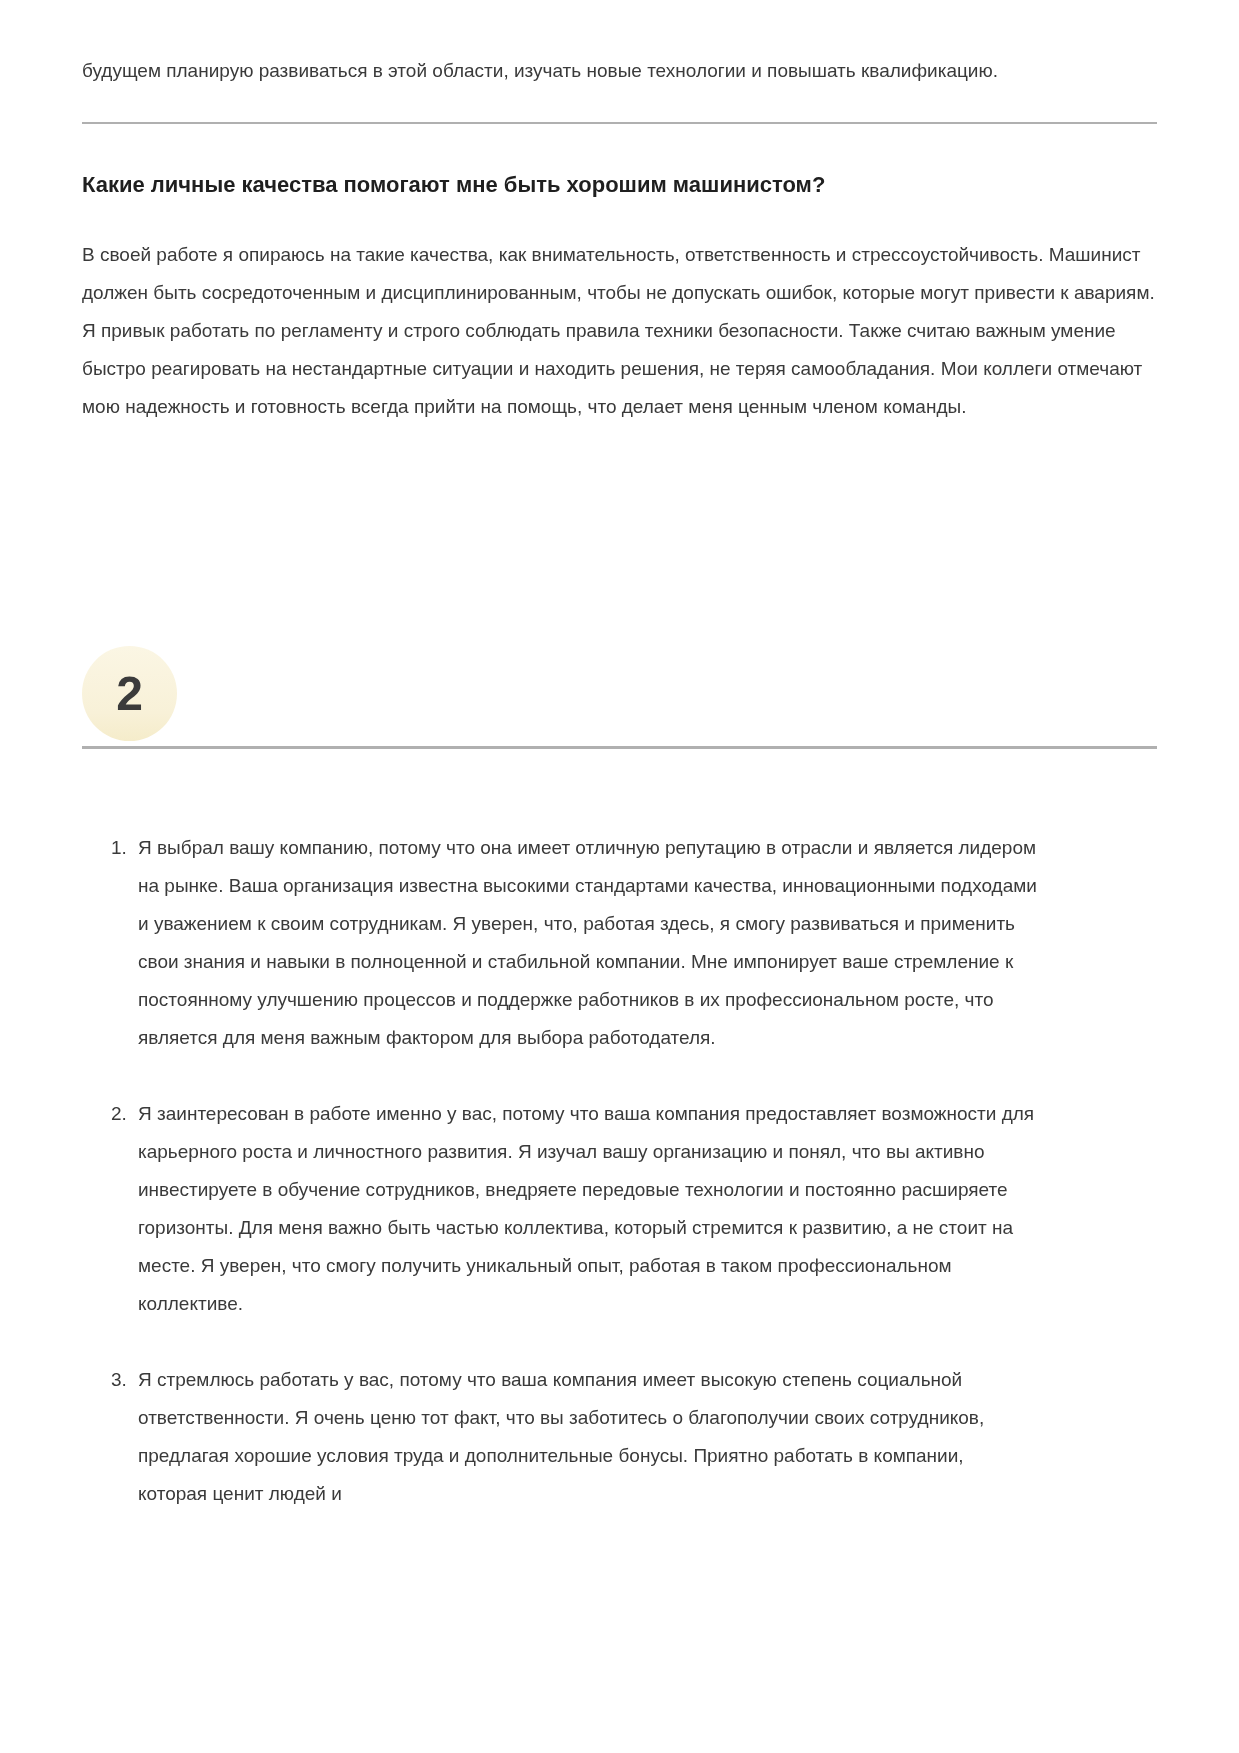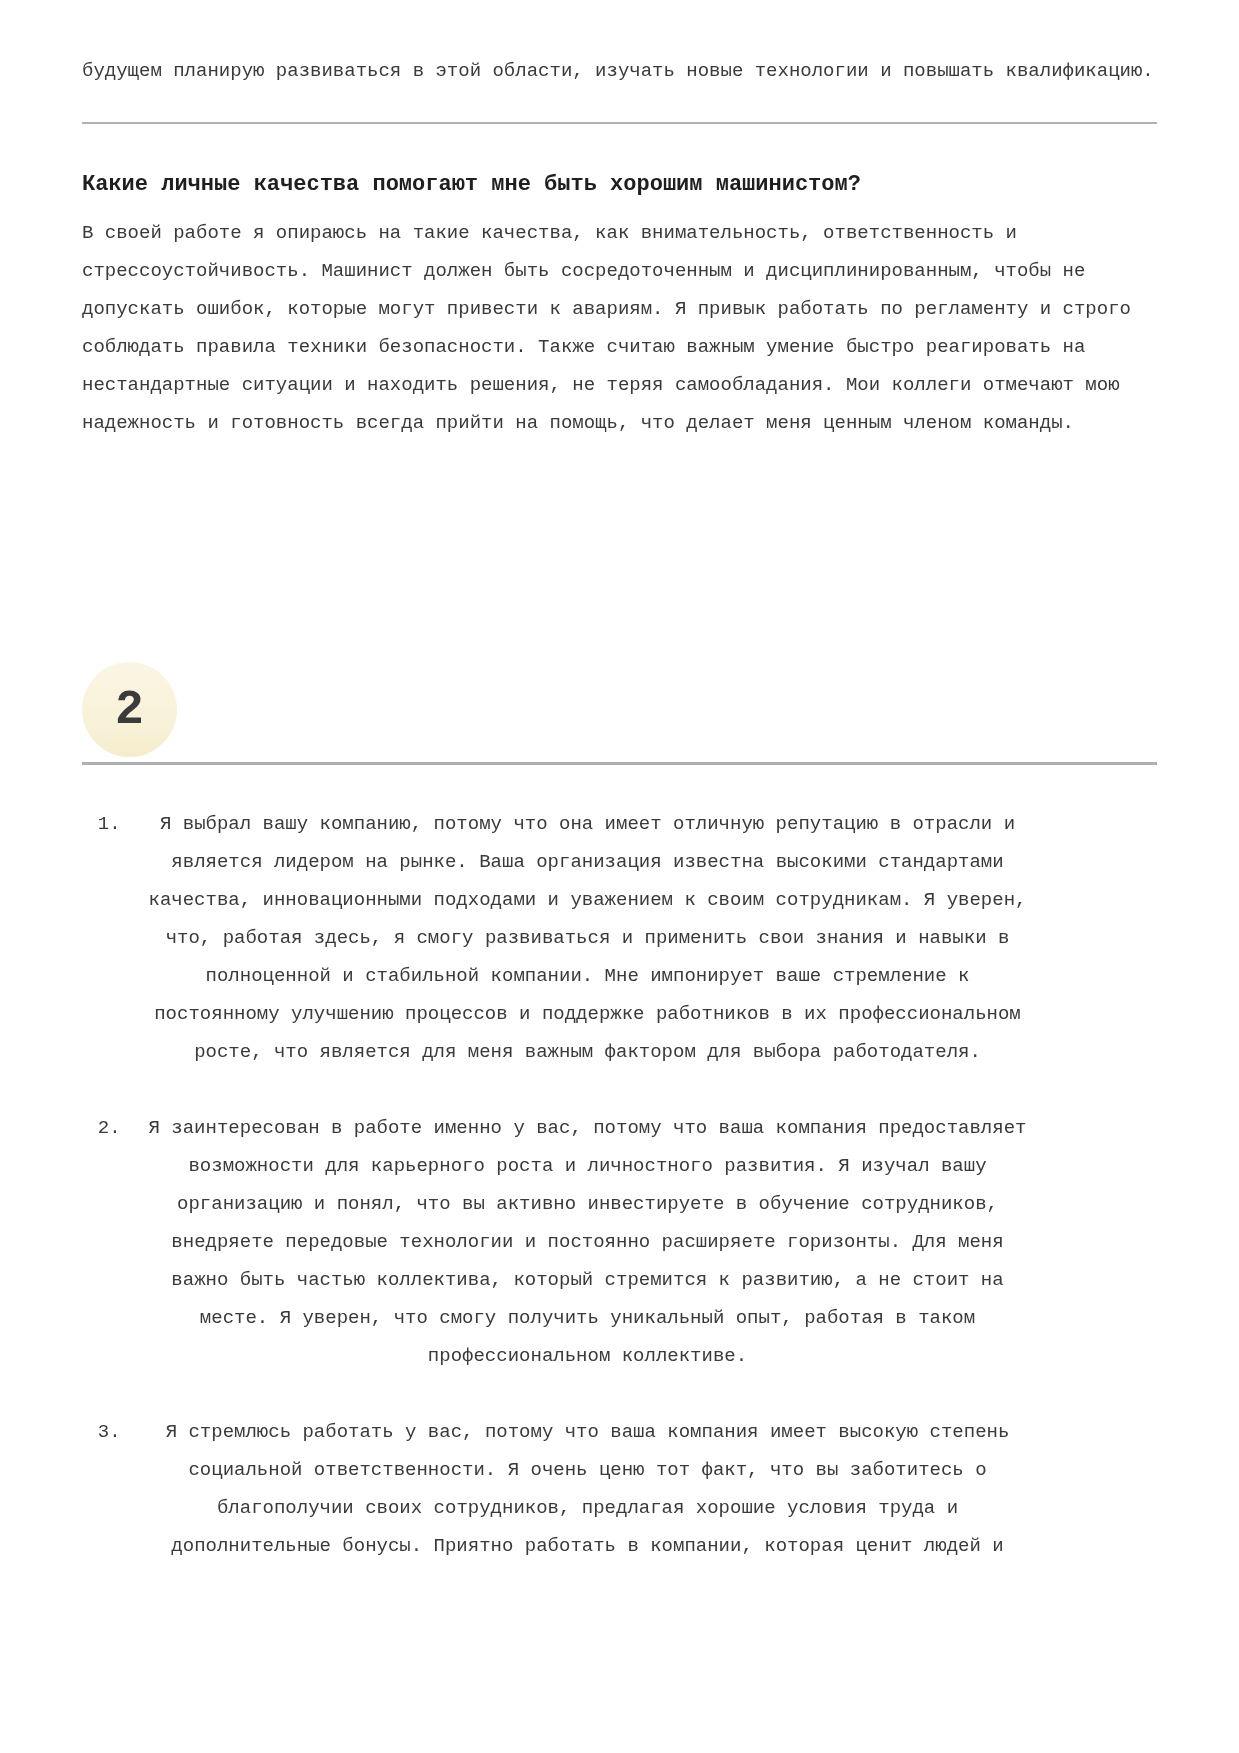--- a/index.html
+++ b/index.html
@@ -1,15 +1,15 @@
 <!DOCTYPE html>
 <html lang="ru"><head>
 <meta charset="utf-8">
 <style>
-  * { margin: 0; padding: 0; box-sizing: border-box; font-family: Liberation Mono, monospace; }
+  * { margin: 0; padding: 0; box-sizing: border-box; }
   html, body { background: #ffffff; }
   body {
     width: 1239px;
     height: 1753px;
     overflow: hidden;
     font-family: "Liberation Sans", "DejaVu Sans", sans-serif;
     color: #3a3a3a;
     position: relative;
   }
   .content {
@@ -30,21 +30,21 @@
     margin-top: 32px;
   }
   .question-heading {
     margin-top: 46px;
     font-size: 22px;
     line-height: 30px;
     font-weight: 700;
     color: #1f1f1f;
   }
   .answer-paragraph {
-    margin-top: 14px;
+    margin-top: 36px;
   }
   .section-header {
     margin-top: 220px;
     display: flex;
     align-items: center;
   }
   .section-number-badge {
     width: 95px;
     height: 95px;
     border-radius: 50%;
@@ -66,24 +66,23 @@
     line-height: 34px;
     font-weight: 700;
     color: #1f1f1f;
   }
   .divider-thick {
     border: none;
     border-top: 3px solid #b0b0b0;
     margin-top: 5px;
   }
   .answers-list {
-    margin-top: 40px;
+    margin-top: 80px;
     padding-left: 50px;
     list-style: decimal outside;
-    text-align: center;
   }
   .answers-list li {
     font-size: 19px;
     line-height: 38px;
     color: #3a3a3a;
     padding-left: 6px;
     margin-bottom: 38px;
     max-width: 905px;
   }
   .answers-list li::marker {

